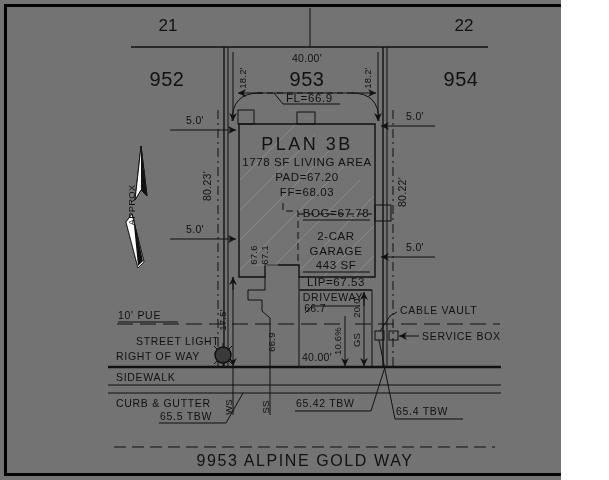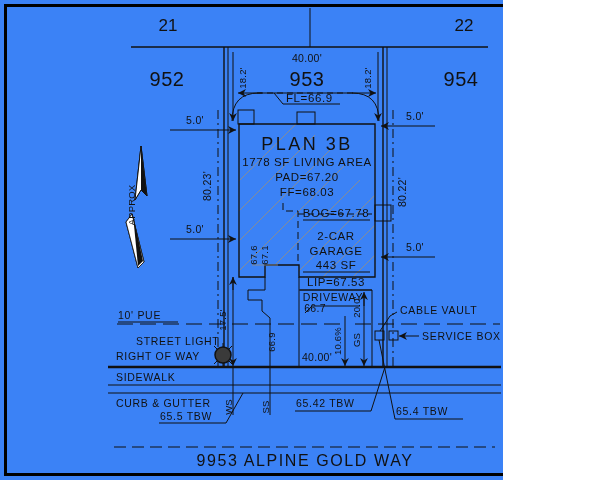--- a/index.html
+++ b/index.html
@@ -5,23 +5,23 @@
   html, body {
     margin: 0;
     padding: 0;
     background: #ffffff;
   }
   body {
     font-family: "Liberation Sans", sans-serif;
   }
   #plot-root {
     position: relative;
-    width: 503px;
+    width: 561px;
     height: 480px;
-    background: #3b82f6;
+    background: #737373;
     overflow: hidden;
     box-sizing: border-box;
   }
   #plot-frame {
     position: absolute;
     left: 4px;
     top: 4px;
     width: 601px;
     height: 472px;
     border: 3px solid #000000;

